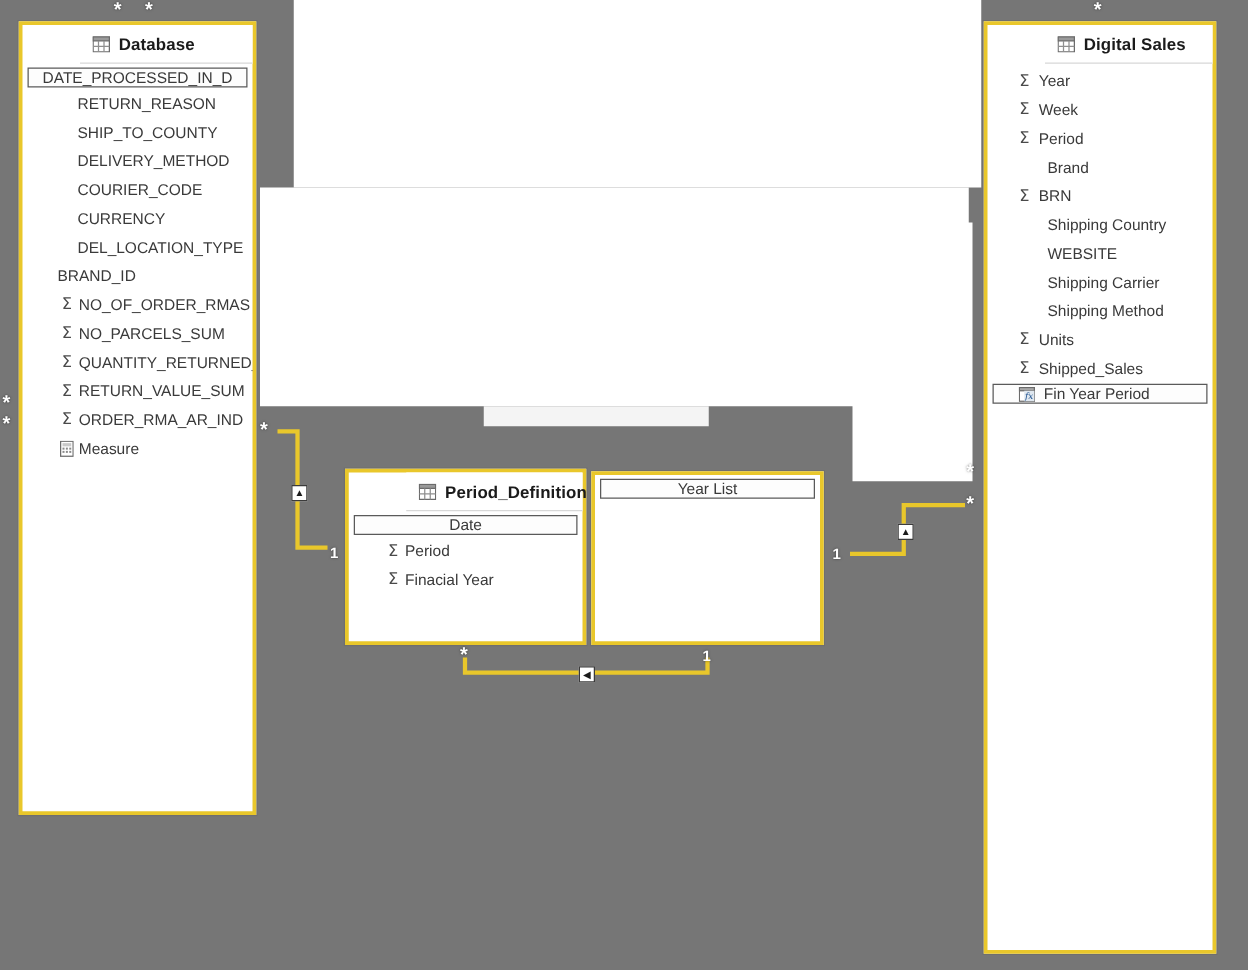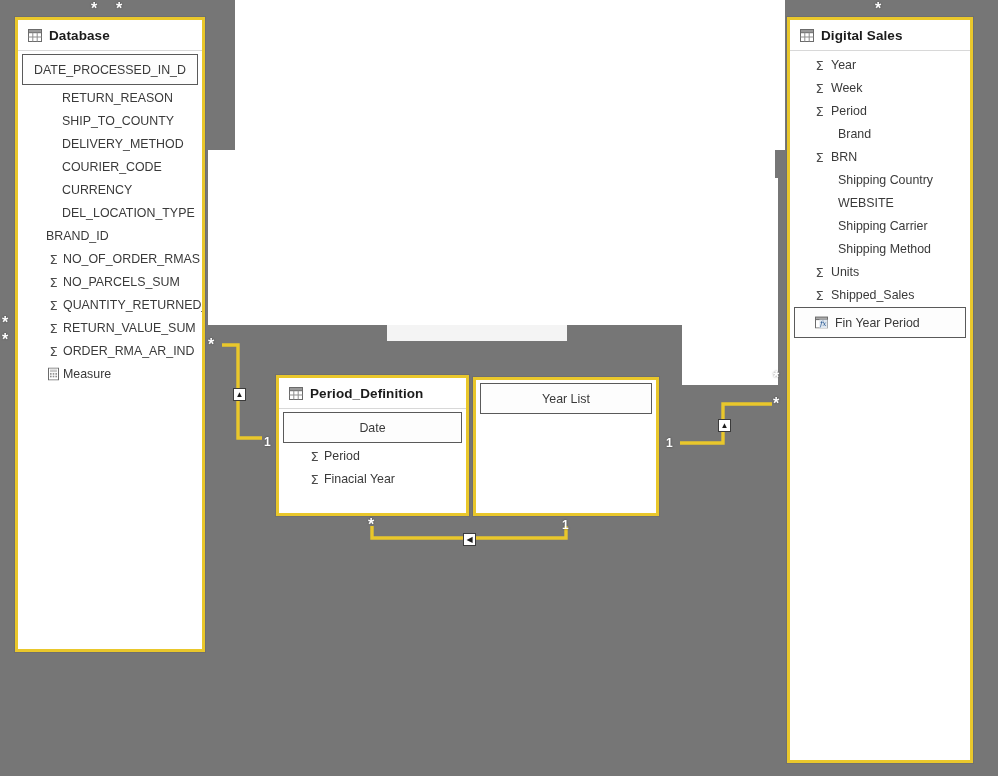--- a/index.html
+++ b/index.html
@@ -42,20 +42,21 @@
     box-shadow: 0 0 0 1px rgba(0,0,0,.06);
     z-index: 20;
   }
   .tbl-head {
     display: flex;
     align-items: center;
     gap: 7px;
     padding: 8px 10px 7px 10px;
     border-bottom: 1px solid #d8d8d8;
     background: #fff;
+    margin-left: 46px;
   }
   .tbl-title {
     font-size: 13.5px;
     font-weight: bold;
     color: #1b1b1b;
     letter-spacing: .1px;
     white-space: nowrap;
   }
   .fields {
     padding: 2px 0 0 0;
@@ -80,21 +81,21 @@
     height: 15px;
     display: flex;
     align-items: center;
     justify-content: center;
   }
   
   .field.boxed {
     border: 1px solid #5a5a5a;
     background: #fdfdfd;
     margin: 1px 4px;
-    height: 31px;
+    height: 16px;
     box-sizing: border-box;
   }
   
   .field.centered {
     justify-content: center;
     padding-left: 0;
     padding-right: 0;
   }
 
   

